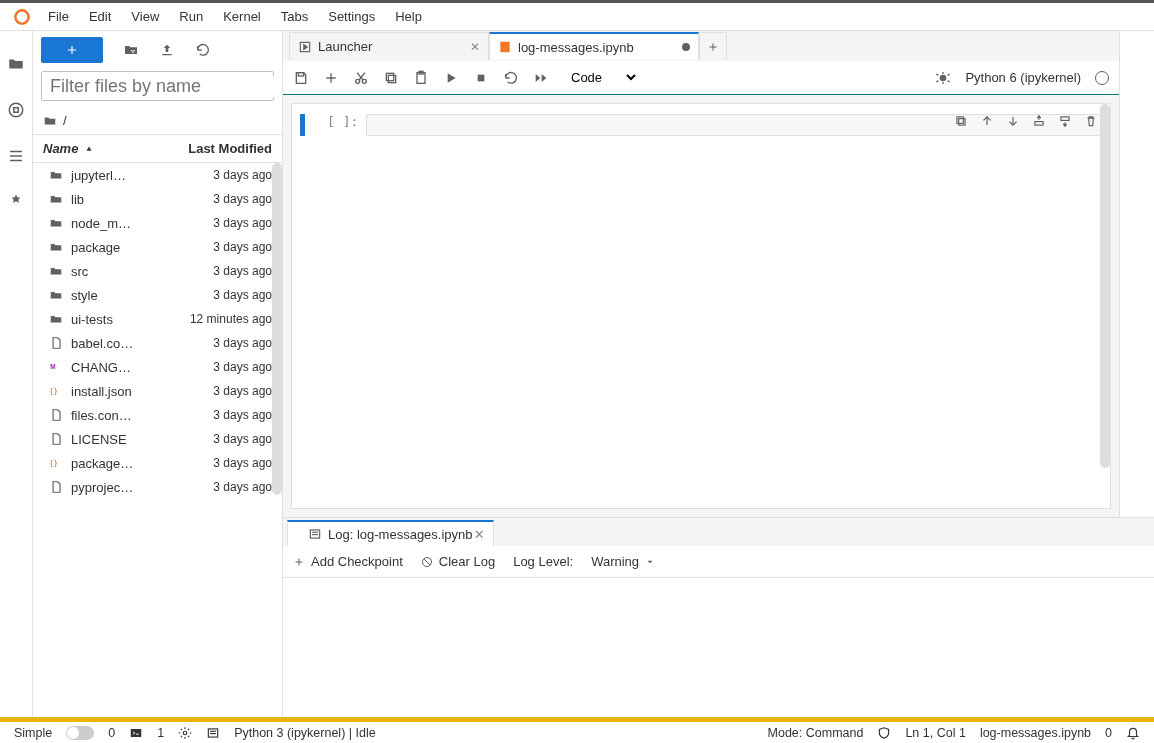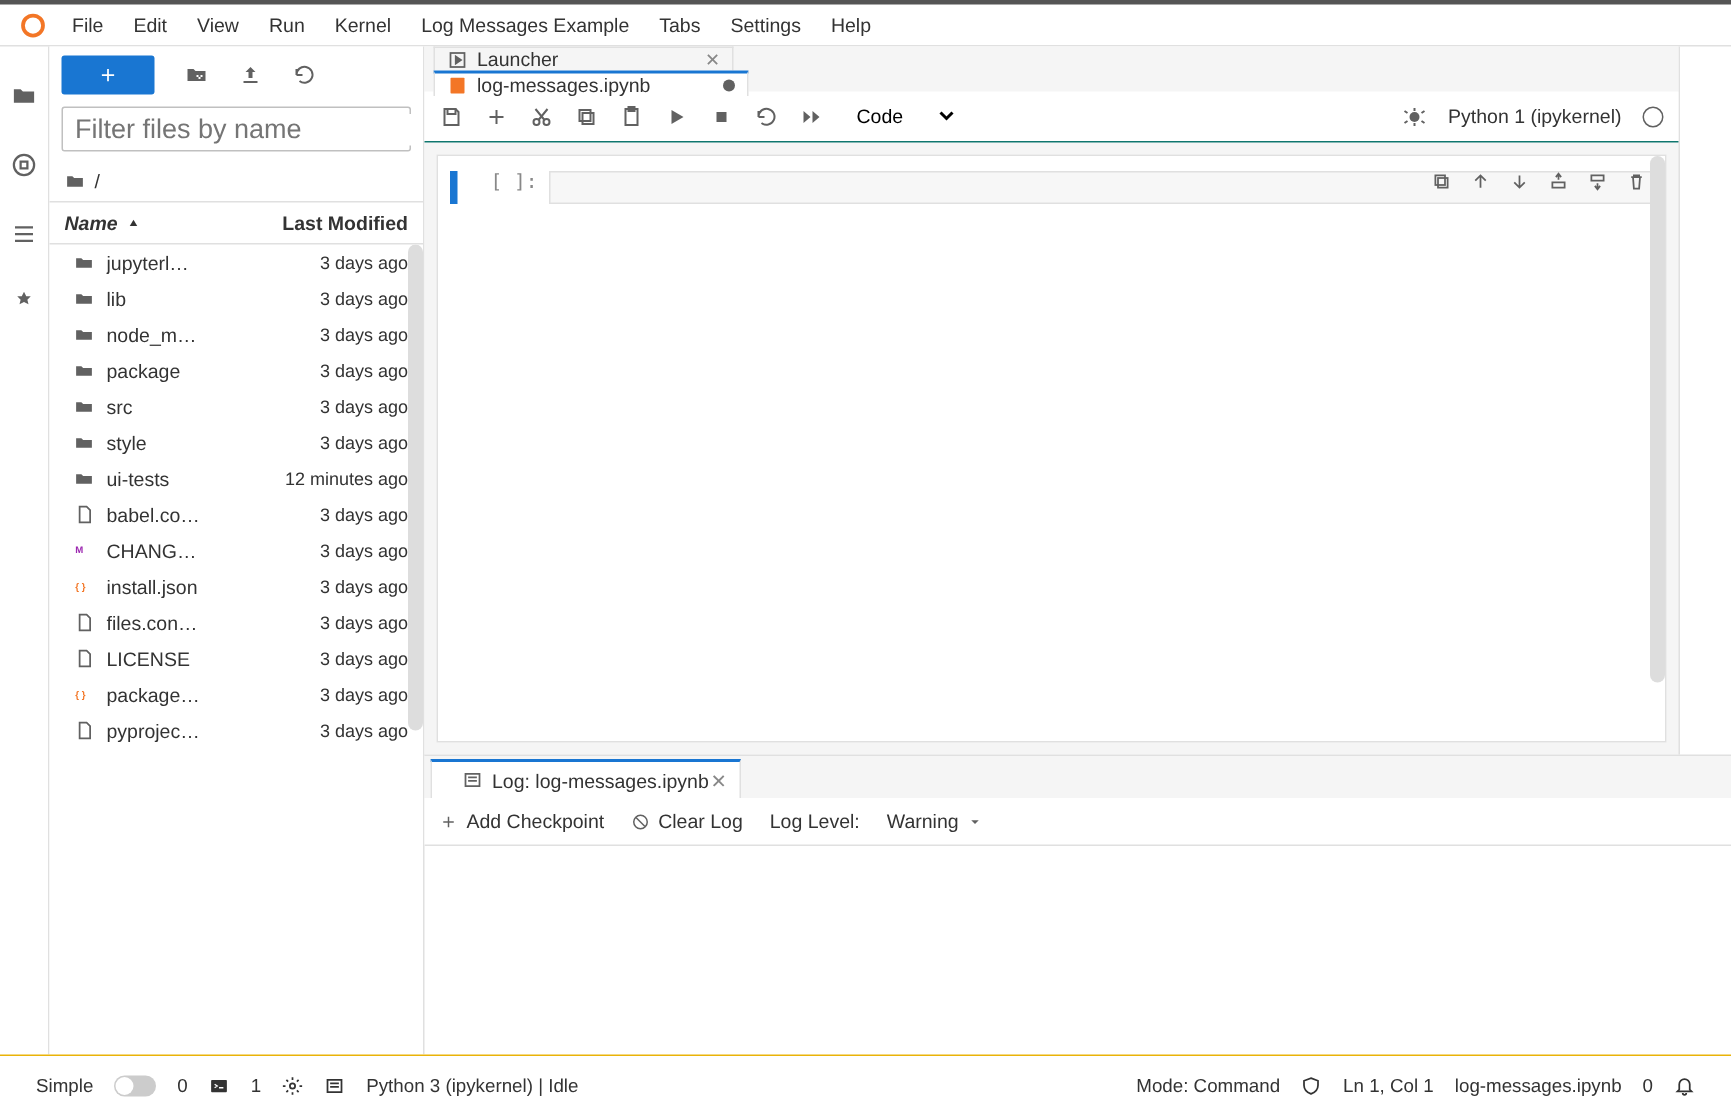--- a/index.html
+++ b/index.html
@@ -158,23 +158,22 @@
   display: flex;
   flex-direction: column;
   background: #f5f5f5;
   border-right: 1px solid #e0e0e0;
   min-width: 0;
 }
 .tabs {
   display: flex;
   height: 30px;
   background: #f5f5f5;
-  align-items: flex-start;
+  align-items: center;
   padding-left: 6px;
-  flex-direction: column;
 }
 .tab {
   height: 28px;
   display: flex;
   align-items: center;
   padding: 0 8px;
   gap: 6px;
   border: 1px solid #e0e0e0;
   border-bottom: none;
   background: #f5f5f5;
@@ -299,25 +298,25 @@
   background: #fff;
 }
 .log-toolbar .log-btn { display:flex; align-items:center; gap:6px; cursor:pointer; }
 .log-body {
   flex: 1;
   padding: 8px 10px;
   color: #666;
   background: #f9f9f9;
 }
 .statusbar {
-  height: 40px;
-  border-top: 1px solid #eab308;
-  display: flex;
-  align-items: center;
-  padding: 0 24px;
+  height: 26px;
+  border-top: 5px solid #eab308;
+  display: flex;
+  align-items: center;
+  padding: 0 14px;
   gap: 14px;
   font-size: 12.5px;
   background: #fff;
 }
 .statusbar .spacer { flex:1; }
 .toggle {
   width: 28px; height: 14px;
   background: #ccc;
   border-radius: 7px;
   position: relative;
@@ -345,21 +344,20 @@
   <span class="logo">
     <svg viewBox="0 0 24 24">
         <circle cx="12" cy="12" r="8" fill="none" stroke="#f37626" stroke-width="3"></circle>
       </svg>
   </span>
   <span class="menu-item">File</span>
   <span class="menu-item">Edit</span>
   <span class="menu-item">View</span>
   <span class="menu-item">Run</span>
   <span class="menu-item">Kernel</span>
-  <span class="menu-item">Log Messages Example</span>
   <span class="menu-item">Tabs</span>
   <span class="menu-item">Settings</span>
   <span class="menu-item">Help</span>
 </div>
 
 <div class="main">
 
   <div class="left-rail">
     <span class="rail-icon">
         <svg viewBox="0 0 24 24" fill="currentColor">
@@ -668,21 +666,21 @@
           <select>
             <option>Code</option>
           </select>
           <div class="spacer"></div>
           <span class="tool-icon">
               <svg viewBox="0 0 24 24" fill="#616161">
                 <circle cx="12" cy="12" r="5"></circle>
                 <path d="M12 3v3M12 18v3M5 8l-3-2M19 8l3-2M5 16l-3 2M19 16l3 2" stroke="#616161" stroke-width="2"></path>
               </svg>
             </span>
-          <span class="kernel-name">Python 1 (ipykernel)</span>
+          <span class="kernel-name">Python 6 (ipykernel)</span>
           <span class="kernel-circle"></span>
         </div>
 
         <div class="nb-body">
           <div class="cell-actions">
             <span class="ca">
                 <svg viewBox="0 0 24 24" fill="none" stroke="currentColor" stroke-width="2">
                   <rect x="8" y="8" width="11" height="11"></rect>
                   <rect x="5" y="5" width="11" height="11"></rect>
                 </svg>

